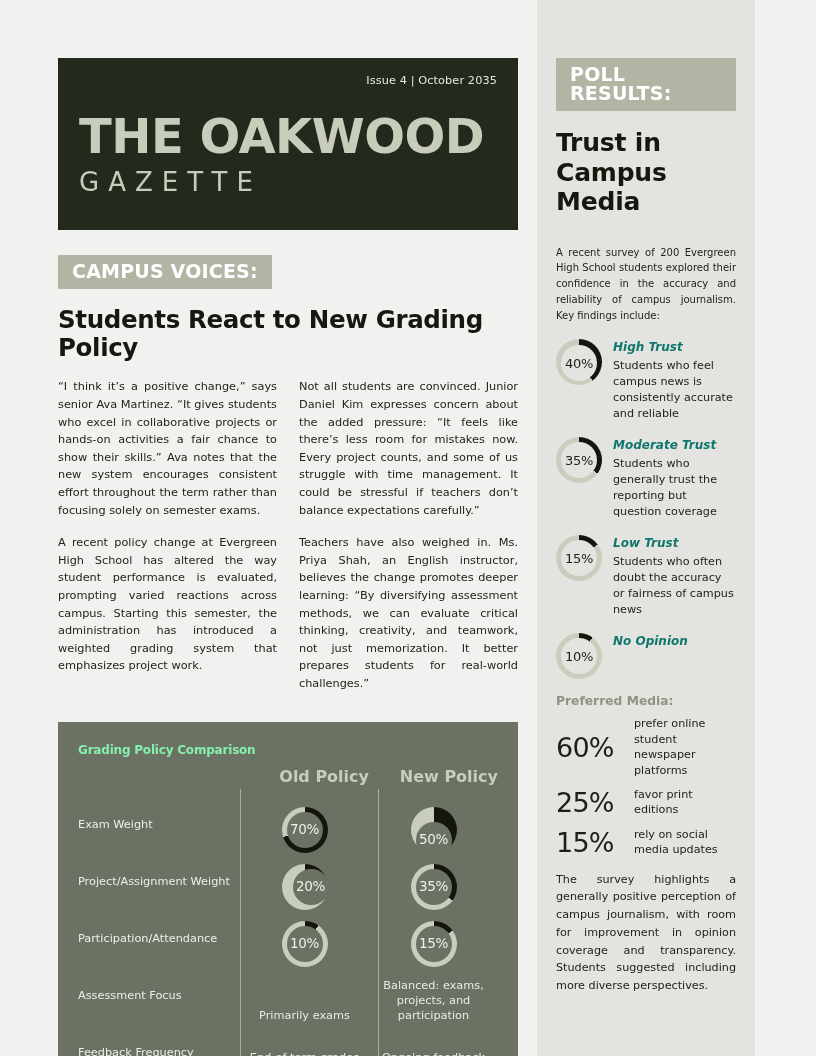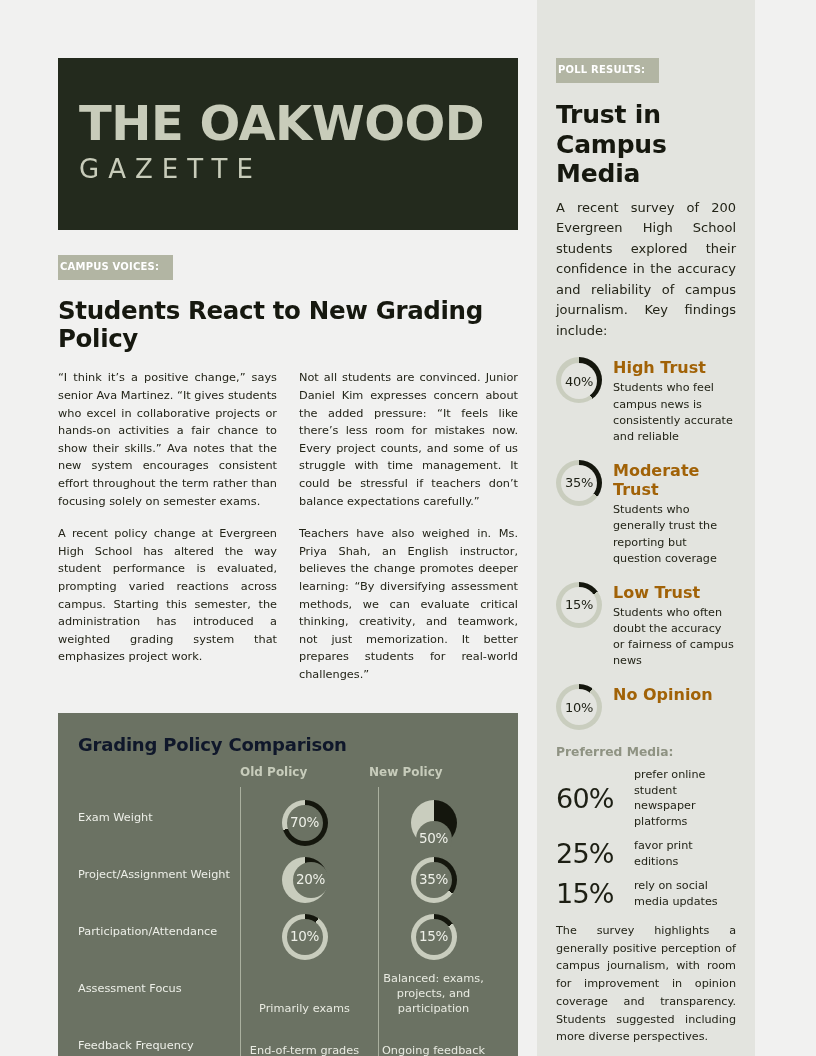--- a/index.html
+++ b/index.html
@@ -30,38 +30,38 @@
     background: #e3e4df;
     box-sizing: border-box;
     padding: 58px 19px 0 19px;
   }
   .badge {
     display: inline-block;
     background: #b2b5a3;
     color: #ffffff;
     font-weight: bold;
     letter-spacing: 0.2px;
-    font-size: 10px;
-    padding: 7px 14px 8px 2px;
+    font-size: 19px;
+    padding: 7px 14px 8px 14px;
     line-height: 1;
   }
   .sb-title {
     font-size: 25px;
     font-weight: bold;
     color: #16180f;
     line-height: 1.18;
     margin-top: 17px;
     letter-spacing: -0.2px;
   }
   .sb-intro {
-    font-size: 13px;
+    font-size: 10px;
     color: #232418;
     line-height: 1.58;
     text-align: justify;
-    margin-top: 9px;
+    margin-top: 28px;
   }
 
   
   .poll-list { margin-top: 16px; }
   .poll-row {
     display: flex;
     align-items: flex-start;
     gap: 11px;
     margin-bottom: 15px;
   }
@@ -77,25 +77,26 @@
     align-items: center;
     justify-content: center;
   }
   .donut .pct {
     font-size: 13px;
     color: #1d1f14;
     letter-spacing: -0.3px;
   }
   .poll-txt { padding-top: 1px; }
   .poll-label {
-    font-size: 16px;
-    font-weight: bold;
-    color: #a16207;
+    font-size: 12px;
+    font-weight: bold;
+    color: #0f766e;
     line-height: 1.2;
     margin-bottom: 3px;
+    font-style: italic;
   }
   .poll-desc {
     font-size: 11.2px;
     color: #232418;
     line-height: 1.44;
   }
 
   
   .pm-title {
     font-size: 12.3px;
@@ -191,45 +192,45 @@
 
   
   .cmp {
     background: #6b7263;
     margin-top: 14px;
     box-sizing: border-box;
     padding: 21px 20px 14px 20px;
     position: relative;
   }
   .cmp-title {
-    color: #0f172a;
-    font-size: 18px;
+    color: #86efac;
+    font-size: 12px;
     font-weight: bold;
     letter-spacing: -0.2px;
     margin-bottom: 10px;
   }
   .cmp-grid {
     display: grid;
     grid-template-columns: 162px 1fr 1fr;
     position: relative;
   }
   .cmp-grid .vline {
     position: absolute;
     top: 22px;
     bottom: 0;
     width: 1px;
     background: #aab09f;
   }
   .vline.v1 { left: 162px; }
   .vline.v2 { left: 300px; }
   .chead {
-    text-align: left;
+    text-align: right;
     color: #c7ccbb;
     font-weight: bold;
-    font-size: 12px;
+    font-size: 16px;
     padding-bottom: 10px;
   }
   .rlabel {
     color: #edefe8;
     font-size: 11.3px;
     display: flex;
     align-items: center;
     min-height: 57px;
   }
   .cell {
@@ -245,20 +246,21 @@
   .cell .pct { color: #eef0e8; font-size: 13.5px; letter-spacing: -0.3px; }
 </style>
 </head>
 <body>
 
 <div class="page">
 
   <div class="main">
 
     <div class="masthead">
+      <div class="issue">Issue 4 | October 2035</div>
       <div class="mast-title">THE OAKWOOD</div>
       <div class="mast-sub">GAZETTE</div>
     </div>
 
     <div class="cv-badge-wrap">
       <span class="badge">CAMPUS VOICES:</span>
     </div>
 
     <div class="headline">Students React to New Grading Policy</div>
 
@@ -284,21 +286,21 @@
       <div class="rlabel">Exam Weight</div>
           <div class="cell">
             <div class="donut" style="width: 46px; height: 46px; background: conic-gradient(rgb(20, 22, 13) 0deg, rgb(20, 22, 13) 252deg, rgb(201, 205, 190) 252deg, rgb(201, 205, 190) 360deg);">
               <div class="hole" style="left: 5px; top: 5px; width: 36px; height: 36px; background: rgb(107, 114, 99);">
                 <span class="pct" style="font-size: 13.5px;">70%</span>
               </div>
             </div>
           </div>
           <div class="cell">
             <div class="donut" style="width: 46px; height: 46px; background: conic-gradient(rgb(20, 22, 13) 0deg, rgb(20, 22, 13) 180deg, rgb(201, 205, 190) 180deg, rgb(201, 205, 190) 360deg);">
-              <div class="hole" style="left: 5px; top: 21px; width: 36px; height: 36px; background: rgb(107, 114, 99);">
+              <div class="hole" style="left: 5px; top: 15px; width: 36px; height: 36px; background: rgb(107, 114, 99);">
                 <span class="pct" style="font-size: 13.5px;">50%</span>
               </div>
             </div>
           </div>
           <div class="rlabel">Project/Assignment Weight</div>
           <div class="cell">
             <div class="donut" style="width: 46px; height: 46px; background: conic-gradient(rgb(20, 22, 13) 0deg, rgb(20, 22, 13) 72deg, rgb(201, 205, 190) 72deg, rgb(201, 205, 190) 360deg);">
               <div class="hole" style="left: 11px; top: 5px; width: 36px; height: 36px; background: rgb(107, 114, 99);">
                 <span class="pct" style="font-size: 13.5px;">20%</span>
               </div>

